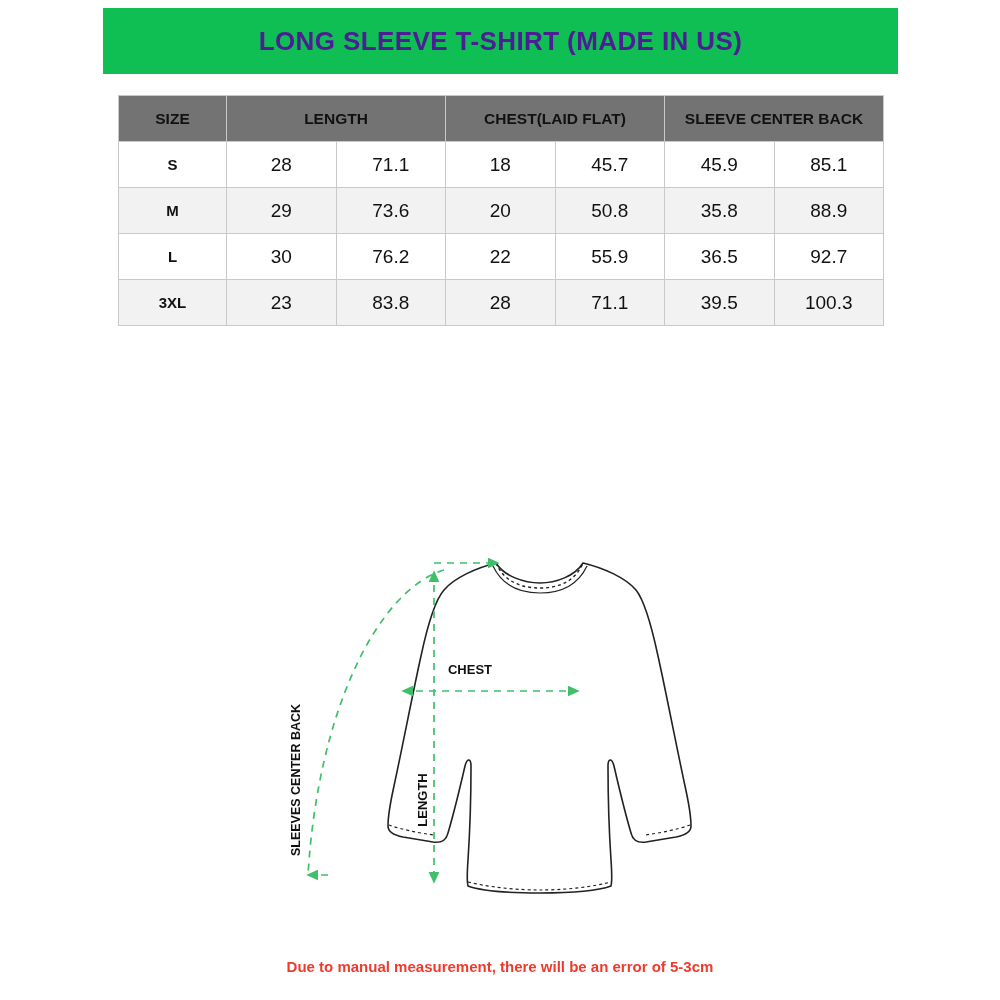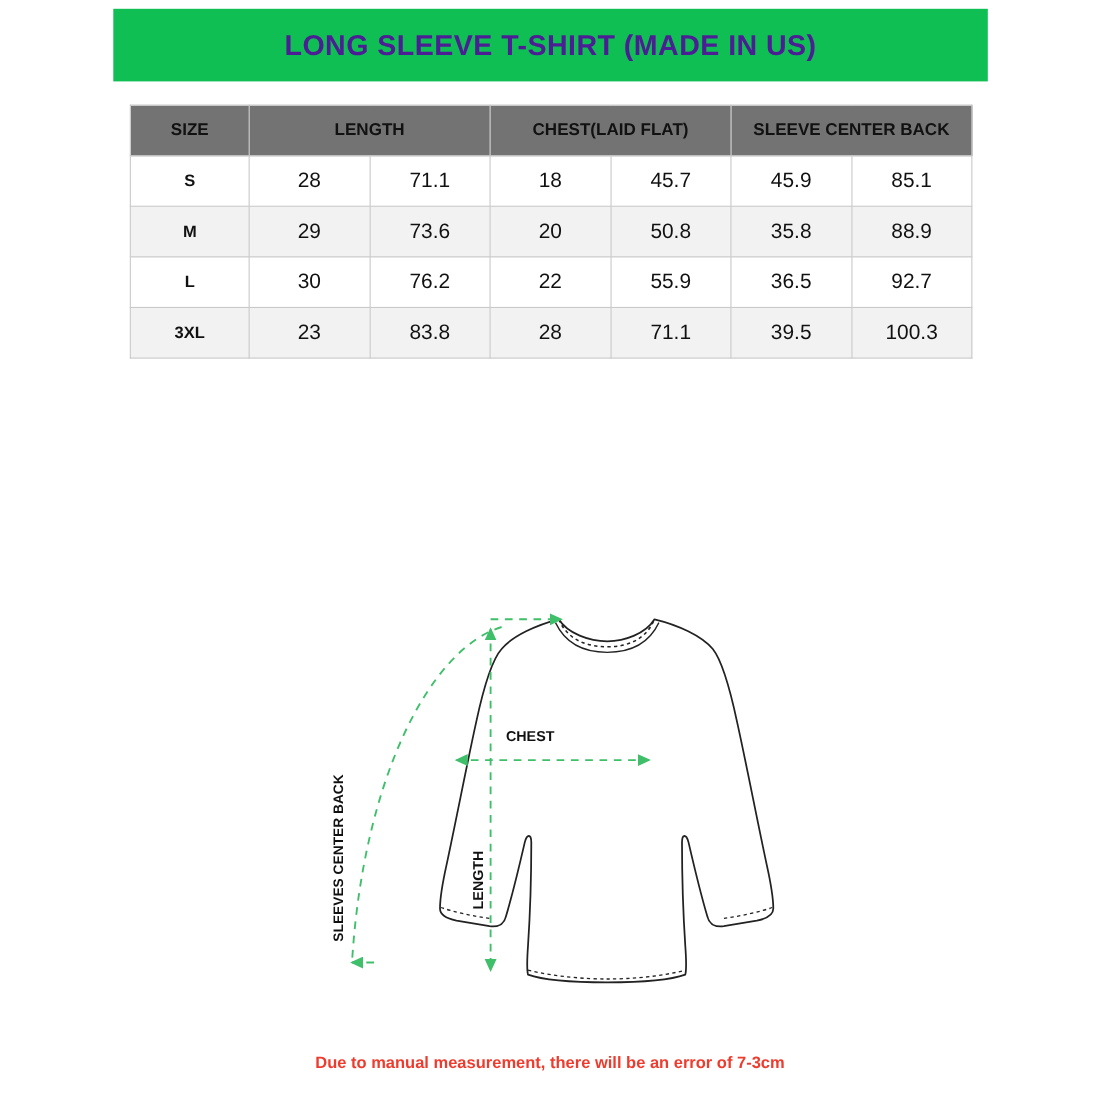--- a/index.html
+++ b/index.html
@@ -80,21 +80,21 @@
     background: #f2f2f2;
   }
 
   
   col.c-size { width: 108px; }
   col.c-num  { width: 109.5px; }
 
   
   .illustration {
     position: absolute;
-    left: 260px;
+    left: 248px;
     top: 530px;
     width: 480px;
     height: 390px;
   }
   .illustration svg { display: block; }
 
   
   .footer-note {
     position: absolute;
     left: 0;
@@ -236,13 +236,13 @@
       <path d="M196,40 C130,60 70,180 60,345"></path>
       <line x1="60" y1="345" x2="86" y2="345" marker-start="url(#arrTail)"></line>
     </g>
 
     <text x="222" y="144" font-family="Liberation Sans, sans-serif" font-size="13" font-weight="bold" fill="#111111" text-anchor="middle">CHEST</text>
     <text x="0" y="0" transform="translate(179,270) rotate(-90)" font-family="Liberation Sans, sans-serif" font-size="13" font-weight="bold" fill="#111111" text-anchor="middle">LENGTH</text>
     <text x="0" y="0" transform="translate(52,250) rotate(-90)" font-family="Liberation Sans, sans-serif" font-size="12.5" font-weight="bold" fill="#111111" text-anchor="middle">SLEEVES CENTER BACK</text>
   </svg>
 </div>
 
-<div class="footer-note">Due to manual measurement, there will be an error of 7-3cm</div>
+<div class="footer-note">Due to manual measurement, there will be an error of 5-3cm</div>
 
 </body></html>

